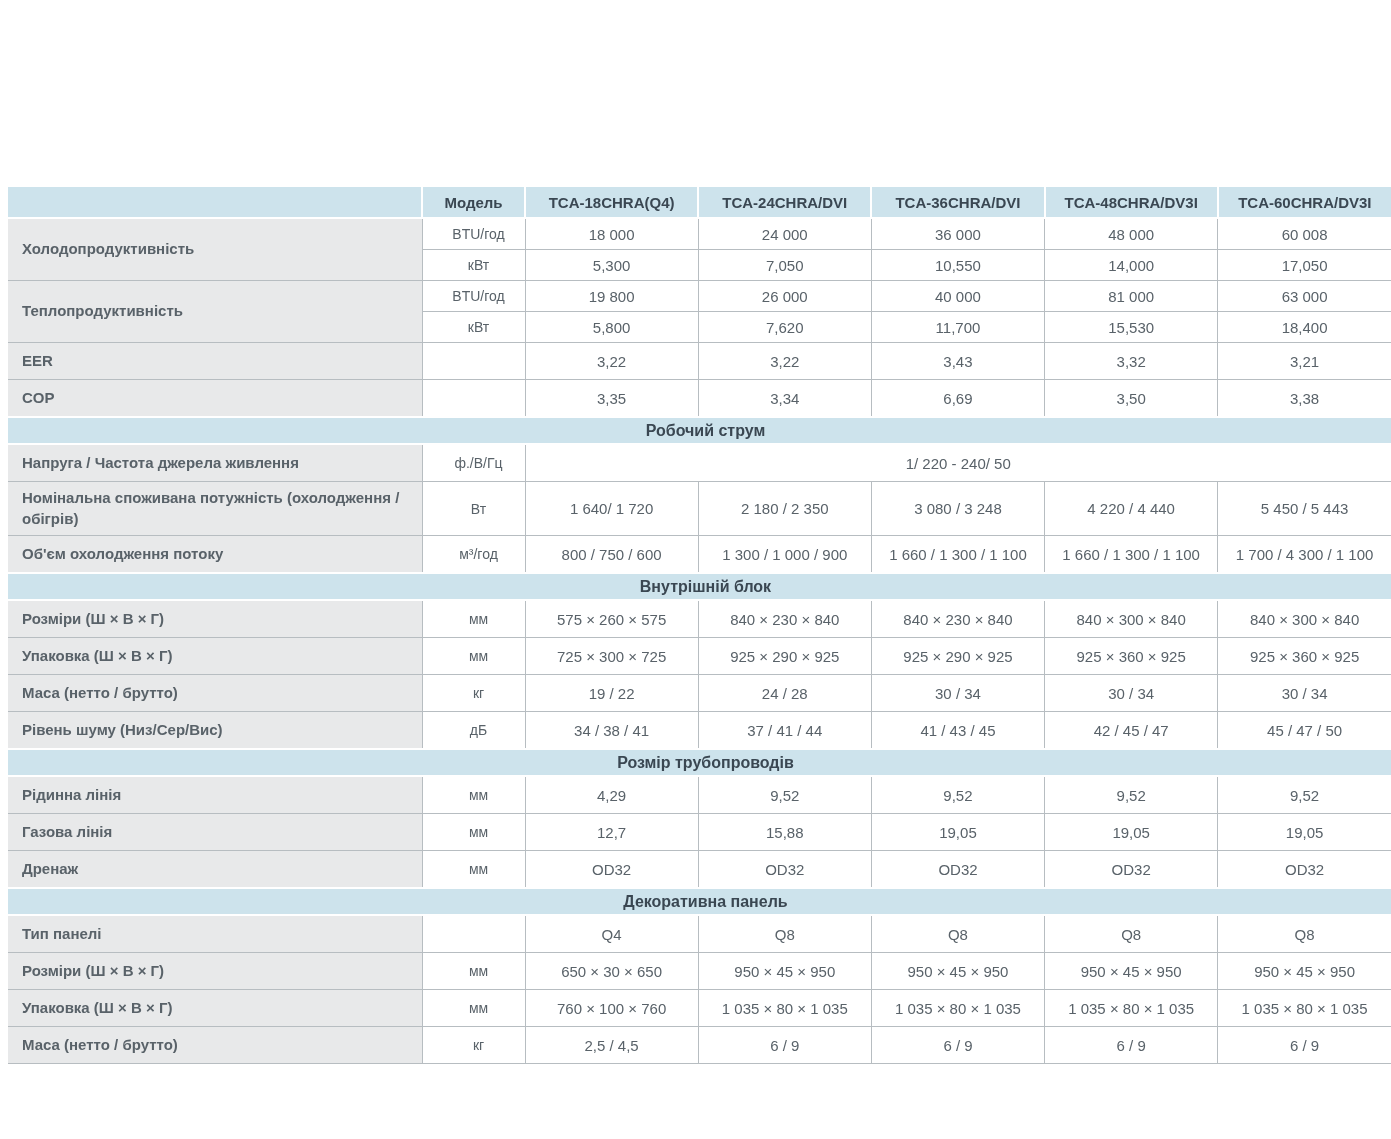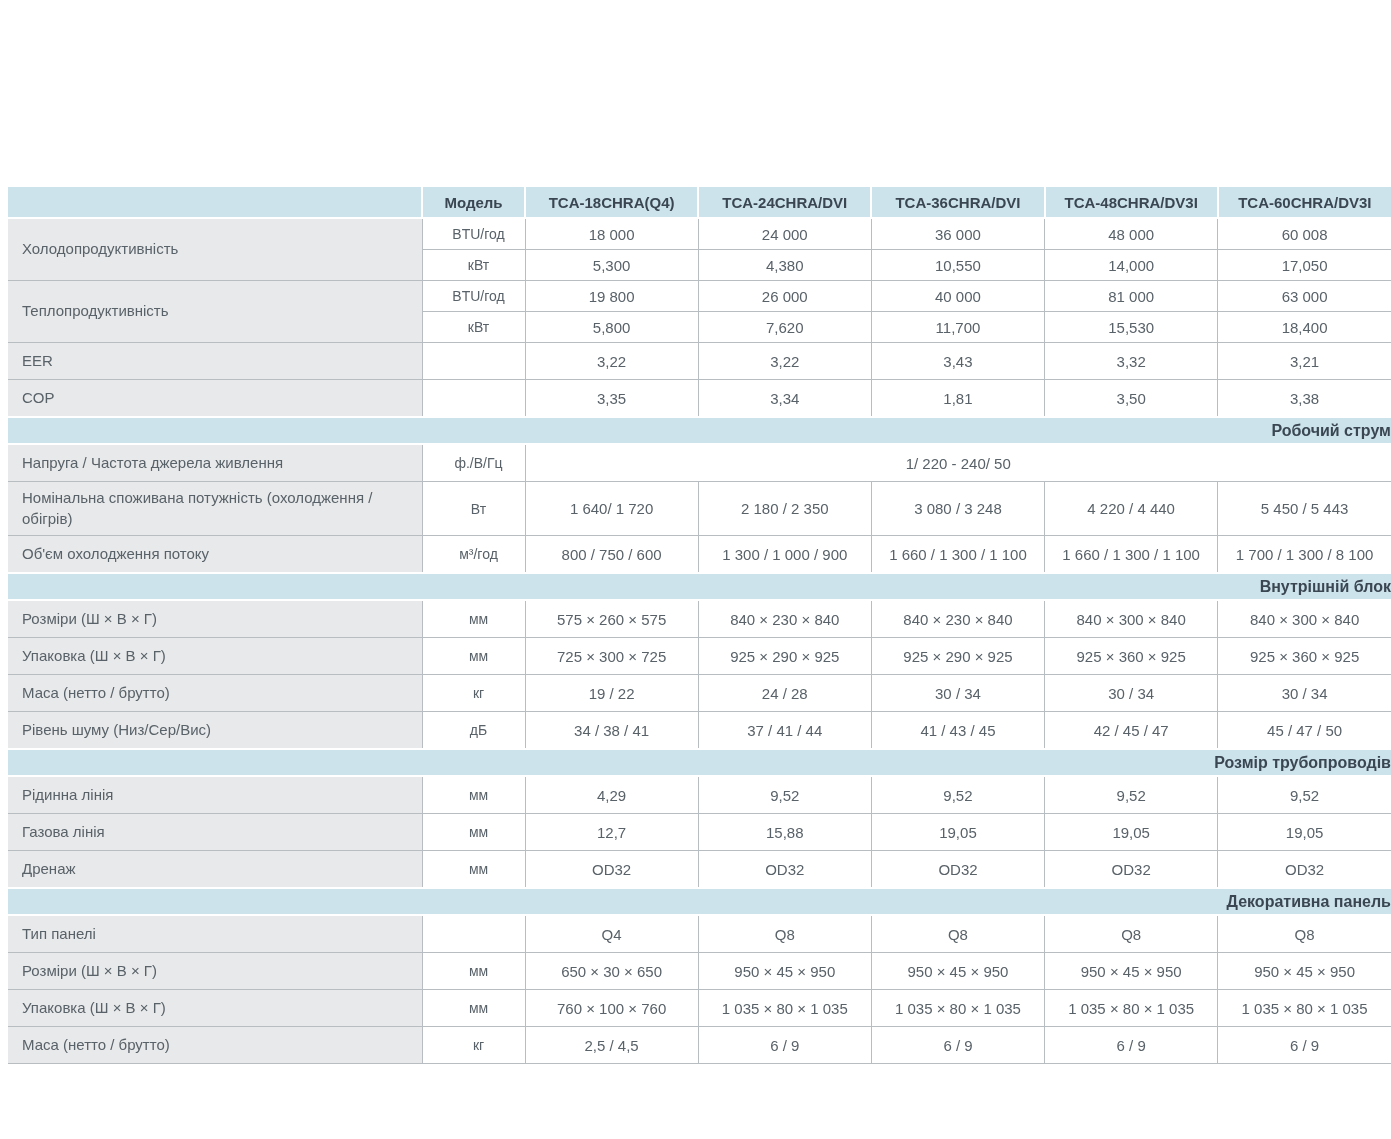--- a/index.html
+++ b/index.html
@@ -48,41 +48,42 @@
     background: #ffffff;
   }
   tbody tr.tall td { height: 47px; }
 
   td.param {
     background: var(--row-gray, #e8e9ea);
     text-align: left;
     padding: 3px 10px 3px 14px;
     border-left: none;
     line-height: 1.35;
+    font-weight: bold;
   }
   td.unit {
     text-align: center;
     font-size: 14px;
     padding-left: 10px;
   }
   td.val {
     text-align: center;
   }
   tbody td:last-child { border-right: none; }
 
   tr.section-row td {
     background: var(--band-blue, #cde3ec);
     border: 2px solid #ffffff;
     border-left: none;
     border-right: none;
     height: 25px;
     font-weight: bold;
     font-size: 16px;
     color: var(--text-dark, #3a4752);
-    text-align: right;
+    text-align: center;
     padding-left: 12px;
   }
 </style>
 </head>
 <body>
 
 <div class="canvas">
   <table>
     <colgroup>
       <col class="c-param">
@@ -110,21 +111,21 @@
           <td class="unit">BTU/год</td>
           <td class="val">18 000</td>
           <td class="val">24 000</td>
           <td class="val">36 000</td>
           <td class="val">48 000</td>
           <td class="val">60 008</td>
         </tr>
         <tr>
           <td class="unit">кВт</td>
           <td class="val">5,300</td>
-          <td class="val">4,380</td>
+          <td class="val">7,050</td>
           <td class="val">10,550</td>
           <td class="val">14,000</td>
           <td class="val">17,050</td>
         </tr>
         <tr>
           <td class="param" rowspan="2">Теплопродуктивність</td>
           <td class="unit">BTU/год</td>
           <td class="val">19 800</td>
           <td class="val">26 000</td>
           <td class="val">40 000</td>
@@ -146,21 +147,21 @@
           <td class="val">3,22</td>
           <td class="val">3,43</td>
           <td class="val">3,32</td>
           <td class="val">3,21</td>
         </tr>
         <tr>
           <td class="param" rowspan="1">COP</td>
           <td class="unit"></td>
           <td class="val">3,35</td>
           <td class="val">3,34</td>
-          <td class="val">1,81</td>
+          <td class="val">6,69</td>
           <td class="val">3,50</td>
           <td class="val">3,38</td>
         </tr>
         <tr class="section-row">
           <td colspan="7">Робочий струм</td>
         </tr>
         <tr>
           <td class="param" rowspan="1">Напруга / Частота джерела живлення</td>
           <td class="unit">ф./В/Гц</td>
           <td class="val" colspan="5">1/ 220 - 240/ 50</td>
@@ -174,21 +175,21 @@
           <td class="val">4 220 / 4 440</td>
           <td class="val">5 450 / 5 443</td>
         </tr>
         <tr>
           <td class="param" rowspan="1">Об'єм охолодження потоку</td>
           <td class="unit">м³/год</td>
           <td class="val">800 / 750 / 600</td>
           <td class="val">1 300 / 1 000 / 900</td>
           <td class="val">1 660 / 1 300 / 1 100</td>
           <td class="val">1 660 / 1 300 / 1 100</td>
-          <td class="val">1 700 / 1 300 / 8 100</td>
+          <td class="val">1 700 / 4 300 / 1 100</td>
         </tr>
         <tr class="section-row">
           <td colspan="7">Внутрішній блок</td>
         </tr>
         <tr>
           <td class="param" rowspan="1">Розміри (Ш × В × Г)</td>
           <td class="unit">мм</td>
           <td class="val">575 × 260 × 575</td>
           <td class="val">840 × 230 × 840</td>
           <td class="val">840 × 230 × 840</td>

